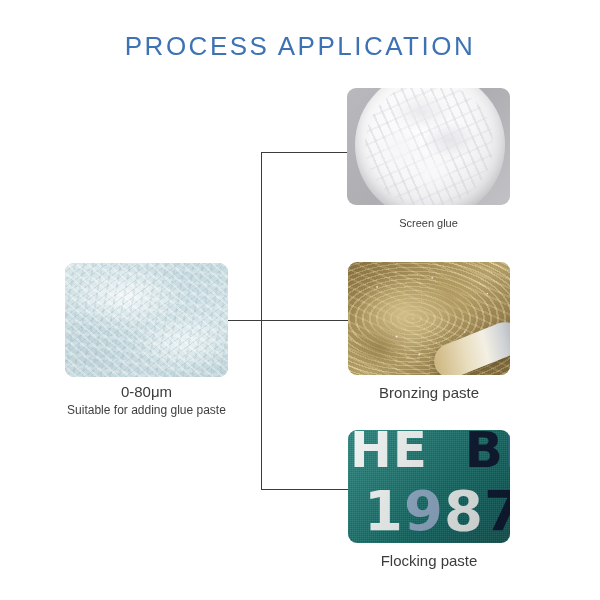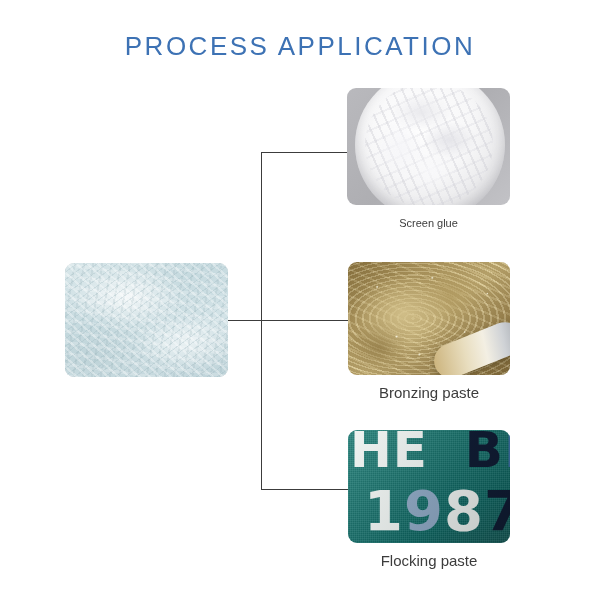--- a/index.html
+++ b/index.html
@@ -262,20 +262,22 @@
   <div class="connector conn-stem"></div>
   <div class="connector conn-vert"></div>
   <div class="connector conn-branch conn-branch-1"></div>
   <div class="connector conn-branch conn-branch-2"></div>
   <div class="connector conn-branch conn-branch-3"></div>
 
   <div class="photo photo-source">
     <div class="inner powder-base"></div>
     <div class="inner powder-tex"></div>
   </div>
+  <div class="caption caption-source-main">0-80μm</div>
+  <div class="caption caption-source-sub">Suitable for adding glue paste</div>
 
   <div class="photo photo-screen">
     <div class="glue-bowl"></div>
     <div class="glue-swirl"></div>
   </div>
   <div class="caption caption-screen">Screen glue</div>
 
   <div class="photo photo-bronze">
     <div class="inner bronze-swirl"></div>
     <div class="inner bronze-sparkle"></div>

